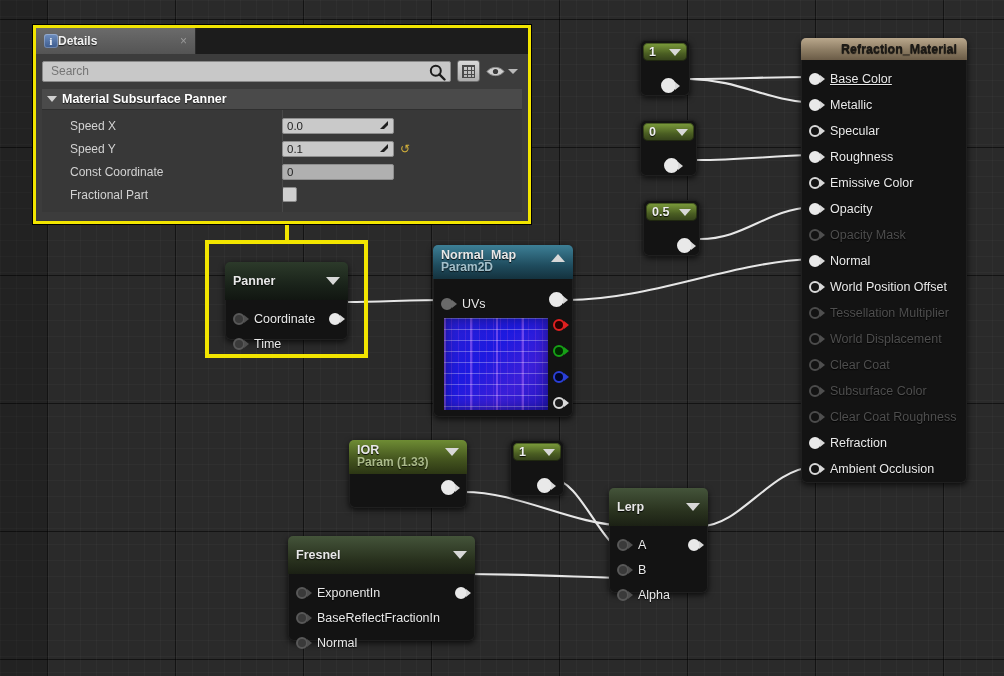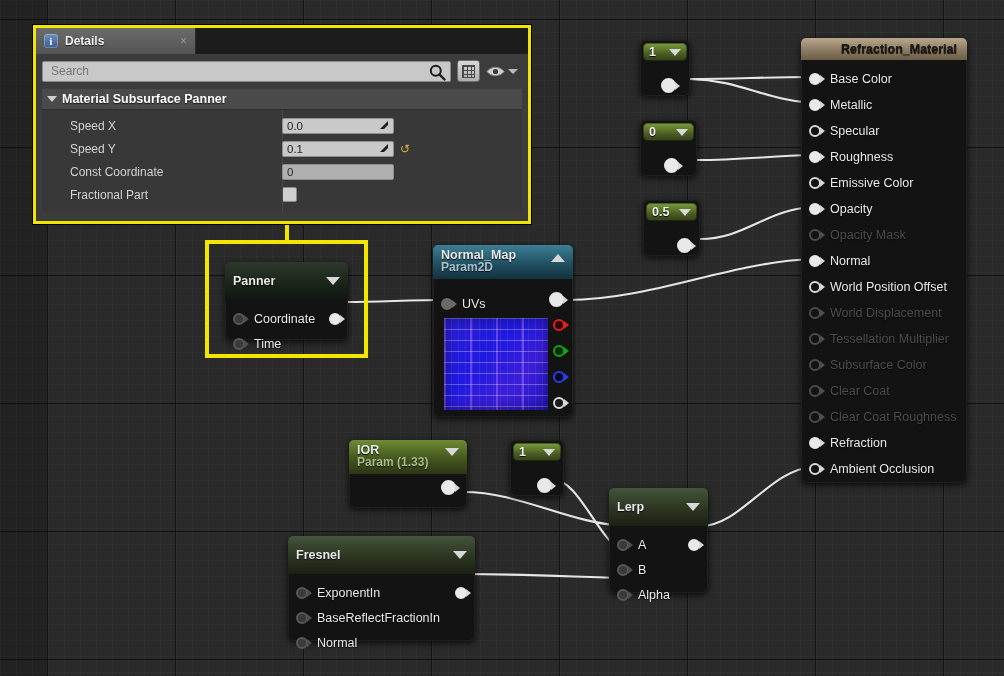--- a/index.html
+++ b/index.html
@@ -118,21 +118,21 @@
 
   
   #details{
     position:absolute;left:33px;top:25px;width:498px;height:199px;
     border:3px solid #f2e500;background:#3c3c3c;box-sizing:border-box;
     box-shadow:0 0 0 1px #000;
   }
   .tabbar{height:26px;background:#1c1c1c;display:flex;align-items:stretch;}
   .tab{
     width:160px;background:linear-gradient(to bottom,#6b6b6b,#545454);
-    display:flex;align-items:center;padding:0 8px;gap:7px;
+    display:flex;align-items:center;padding:0 8px;
     border-right:1px solid #2a2a2a;box-sizing:border-box;
   }
   .tab-label{font-size:12px;color:#f0f0f0;font-weight:bold;flex:1;
     text-shadow:0 1px 1px rgba(0,0,0,.7);}
   .tab-close{font-size:12px;color:#9a9a9a;}
   .ico-details{
     width:14px;height:14px;border-radius:3px;flex:none;
     background:linear-gradient(to bottom,#6f8fc0,#3c5a8c);
     box-shadow:inset 0 0 0 1px rgba(255,255,255,.25);
     position:relative;
@@ -361,21 +361,21 @@
       <span class="pin-label">Alpha</span>
     </div>
   </div>
 </div>
 
 <div class="node" style="left:801px;top:38px;width:166px;height:445px;">
   <div class="node-hdr hdr-tan" style="justify-content:flex-end;padding:4px 10px;">
     <span class="hdr-title" style="color:#1c1a16;">Refraction_Material</span>
   </div>
   <div class="node-body" id="mat-inputs" style="padding:6px 0;">
-      <div class="pin-row" style="height: 26px;">
+      <div class="pin-row" style="height: 26px; text-decoration: underline;">
         <span class="pin filled"></span>
         <span class="pin-label">Base Color</span>
       </div>
       <div class="pin-row" style="height: 26px;">
         <span class="pin filled"></span>
         <span class="pin-label">Metallic</span>
       </div>
       <div class="pin-row" style="height: 26px;">
         <span class="pin hollow"></span>
         <span class="pin-label">Specular</span>
@@ -399,33 +399,33 @@
       <div class="pin-row" style="height: 26px;">
         <span class="pin filled"></span>
         <span class="pin-label">Normal</span>
       </div>
       <div class="pin-row" style="height: 26px;">
         <span class="pin hollow"></span>
         <span class="pin-label">World Position Offset</span>
       </div>
       <div class="pin-row" style="height: 26px;">
         <span class="pin ghost"></span>
+        <span class="pin-label disabled">Tessellation Multiplier</span>
+      </div>
+      <div class="pin-row" style="height: 26px;">
+        <span class="pin ghost"></span>
         <span class="pin-label disabled">World Displacement</span>
       </div>
       <div class="pin-row" style="height: 26px;">
         <span class="pin ghost"></span>
-        <span class="pin-label disabled">Tessellation Multiplier</span>
+        <span class="pin-label disabled">Clear Coat</span>
       </div>
       <div class="pin-row" style="height: 26px;">
         <span class="pin ghost"></span>
         <span class="pin-label disabled">Subsurface Color</span>
-      </div>
-      <div class="pin-row" style="height: 26px;">
-        <span class="pin ghost"></span>
-        <span class="pin-label disabled">Clear Coat</span>
       </div>
       <div class="pin-row" style="height: 26px;">
         <span class="pin ghost"></span>
         <span class="pin-label disabled">Clear Coat Roughness</span>
       </div>
       <div class="pin-row" style="height: 26px;">
         <span class="pin filled"></span>
         <span class="pin-label">Refraction</span>
       </div>
       <div class="pin-row" style="height: 26px;">

